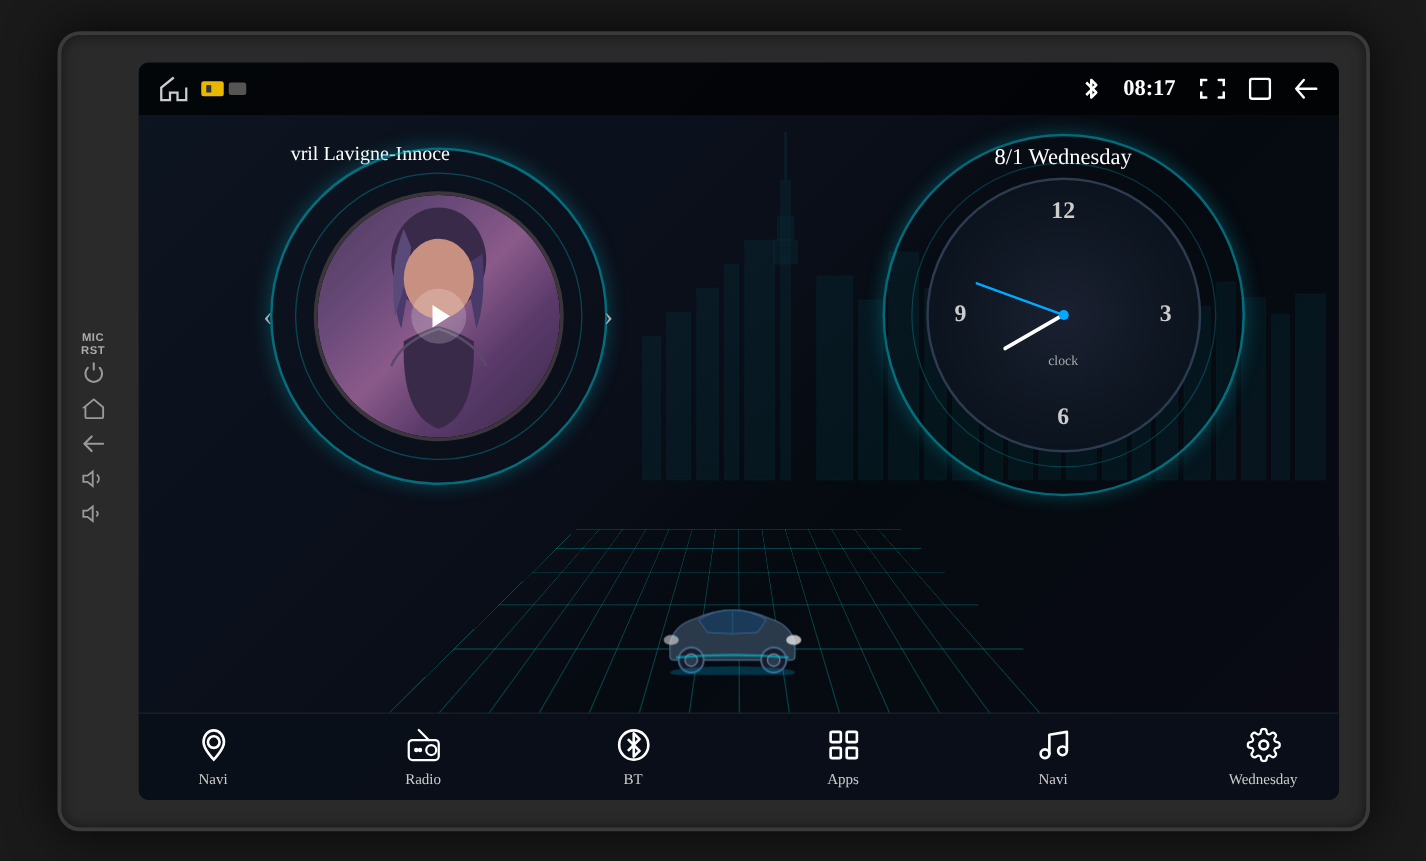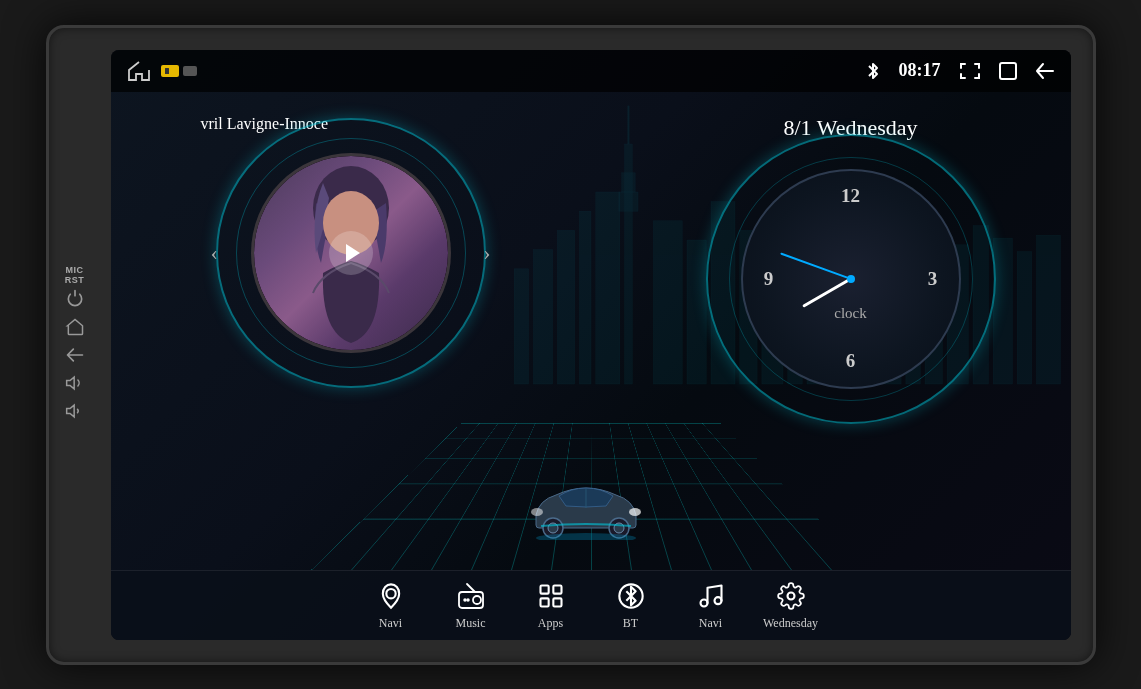--- a/index.html
+++ b/index.html
@@ -180,21 +180,21 @@
       left: 30px;
       width: 420px;
       height: 380px;
     }
 
     .song-title {
       color: #fff;
       font-size: 16px;
       font-weight: 500;
       margin-bottom: 20px;
-      margin-left: 60px;
+      margin-left: 92px;
       margin-top: 10px;
     }
 
     .vinyl-container {
       position: relative;
       width: 200px;
       height: 200px;
       margin: 0 auto;
     }
 
@@ -286,24 +286,24 @@
     .clock-section {
       position: absolute;
       top: 55px;
       right: 30px;
       width: 380px;
       height: 380px;
     }
 
     .date-display {
       color: #fff;
-      font-size: 22px;
+      font-size: 18px;
       font-weight: 500;
       text-align: center;
-      margin-bottom: 28px;
+      margin-bottom: 6px;
       margin-top: 10px;
     }
 
     .clock-container {
       position: relative;
       width: 220px;
       height: 220px;
       margin: 0 auto;
     }
 
@@ -357,21 +357,21 @@
       border-radius: 50%;
       z-index: 5;
     }
 
     .clock-label {
       position: absolute;
       bottom: 30%;
       left: 50%;
       transform: translateX(-50%);
       color: #aaa;
-      font-size: 15px;
+      font-size: 11px;
     }
 
     .clock-hand {
       position: absolute;
       bottom: 50%;
       left: 50%;
       transform-origin: bottom center;
       border-radius: 2px;
     }
 
@@ -405,21 +405,21 @@
     .bottom-nav {
       position: absolute;
       bottom: 0;
       left: 0;
       right: 0;
       height: 70px;
       background: rgba(10,15,25,0.92);
       border-top: 1px solid rgba(255,255,255,0.08);
       display: flex;
       align-items: center;
-      justify-content: center;
+      justify-content: space-between;
       padding: 0 20px;
       z-index: 10;
     }
 
     .nav-item {
       display: flex;
       flex-direction: column;
       align-items: center;
       gap: 4px;
       cursor: pointer;
@@ -681,48 +681,48 @@
             <rect x="2" y="10" width="24" height="16" rx="3" stroke="#fff" stroke-width="1.8"></rect>
 
             <line x1="18" y1="10" x2="10" y2="2" stroke="#fff" stroke-width="1.8" stroke-linecap="round"></line>
 
             <circle cx="20" cy="18" r="4" stroke="#fff" stroke-width="1.8"></circle>
 
             <circle cx="8" cy="18" r="1" fill="#fff"></circle>
             <circle cx="11" cy="18" r="1" fill="#fff"></circle>
           </svg>
         </div>
-        <span class="nav-label">Music</span>
+        <span class="nav-label">Radio</span>
+      </div>
+
+      <div class="nav-item">
+        <div class="nav-icon">
+          <svg viewBox="0 0 24 24">
+            <circle cx="12" cy="12" r="10" stroke="#fff" stroke-width="1.8"></circle>
+            <path d="M8 8l8 8-4 4V4l4 4-8 8" fill="none" stroke="#fff" stroke-width="1.8" stroke-linejoin="round"></path>
+          </svg>
+        </div>
+        <span class="nav-label">BT</span>
       </div>
 
       <div class="nav-item">
         <div class="nav-icon">
           <svg viewBox="0 0 24 24">
             <rect x="3" y="3" width="7" height="7" rx="1" stroke="#fff" stroke-width="1.8"></rect>
             <rect x="14" y="3" width="7" height="7" rx="1" stroke="#fff" stroke-width="1.8"></rect>
             <rect x="3" y="14" width="7" height="7" rx="1" stroke="#fff" stroke-width="1.8"></rect>
             <rect x="14" y="14" width="7" height="7" rx="1" stroke="#fff" stroke-width="1.8"></rect>
           </svg>
         </div>
         <span class="nav-label">Apps</span>
       </div>
 
       <div class="nav-item">
         <div class="nav-icon">
           <svg viewBox="0 0 24 24">
-            <circle cx="12" cy="12" r="10" stroke="#fff" stroke-width="1.8"></circle>
-            <path d="M8 8l8 8-4 4V4l4 4-8 8" fill="none" stroke="#fff" stroke-width="1.8" stroke-linejoin="round"></path>
-          </svg>
-        </div>
-        <span class="nav-label">BT</span>
-      </div>
-
-      <div class="nav-item">
-        <div class="nav-icon">
-          <svg viewBox="0 0 24 24">
             <path d="M9 18V5l12-2v13" stroke="#fff" stroke-width="1.8" stroke-linecap="round" stroke-linejoin="round"></path>
             <circle cx="6" cy="18" r="3" stroke="#fff" stroke-width="1.8"></circle>
             <circle cx="18" cy="16" r="3" stroke="#fff" stroke-width="1.8"></circle>
           </svg>
         </div>
         <span class="nav-label">Navi</span>
       </div>
 
       <div class="nav-item">
         <div class="nav-icon">

